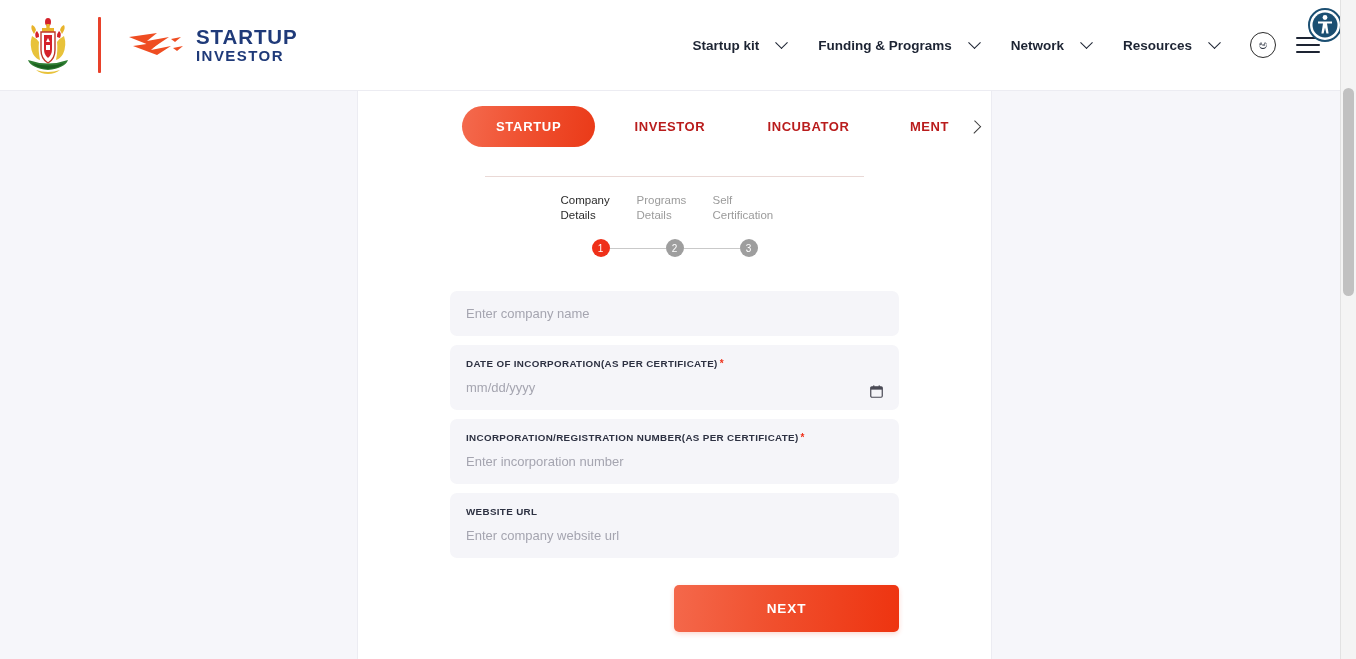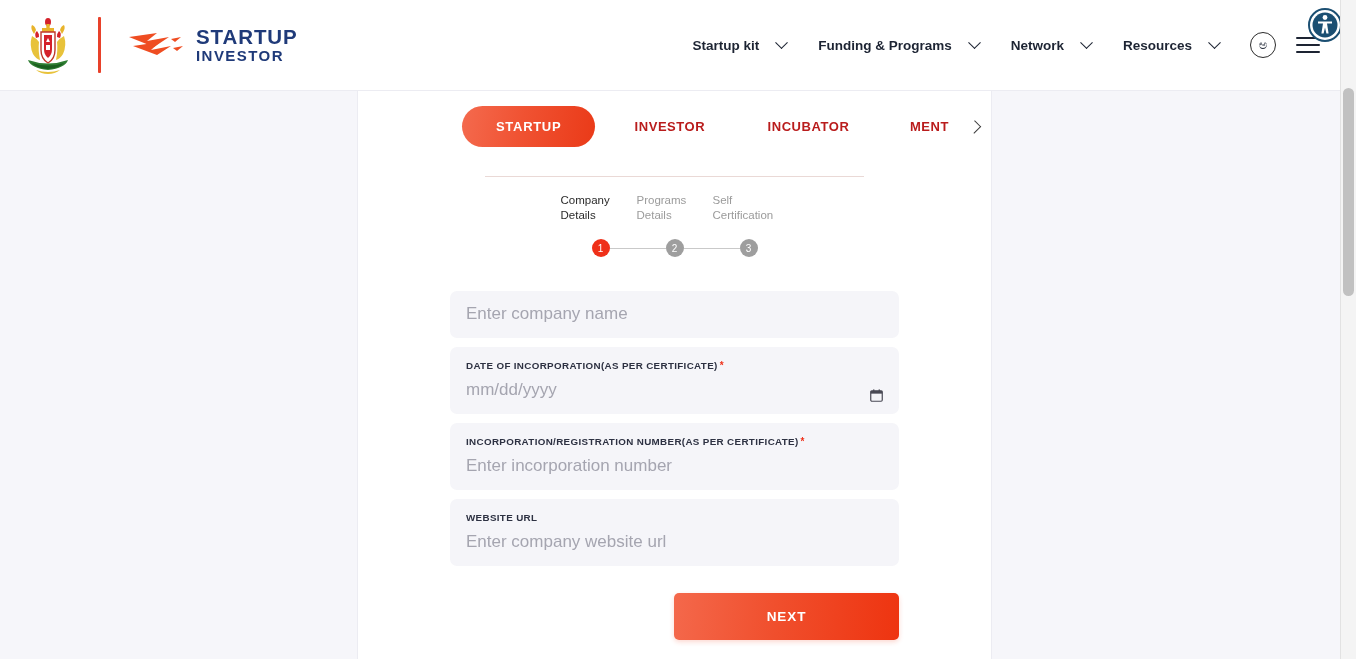--- a/index.html
+++ b/index.html
@@ -168,21 +168,21 @@
     position: relative;
   }
   .field-label {
     font-size: 9.8px; font-weight: bold; letter-spacing: 0.35px;
     color: #2d3142; text-transform: uppercase;
     display: block; margin-bottom: 9px;
   }
   .req { color: #ef3019; font-size: 10px; margin-left: 2px; }
   .field input {
     width: 100%; border: none; outline: none; background: transparent;
-    font-size: 17px; color: #2d3142;
+    font-size: 13px; color: #2d3142;
     font-family: "Liberation Sans", sans-serif;
     padding: 0;
   }
   .field input::placeholder { color: #a5a5b0; }
   .field input.dateval { color: #4a4a55; }
   .cal-icon {
     position: absolute; right: 16px; bottom: 12px;
     width: 13px; height: 13px; cursor: pointer;
   }
 

